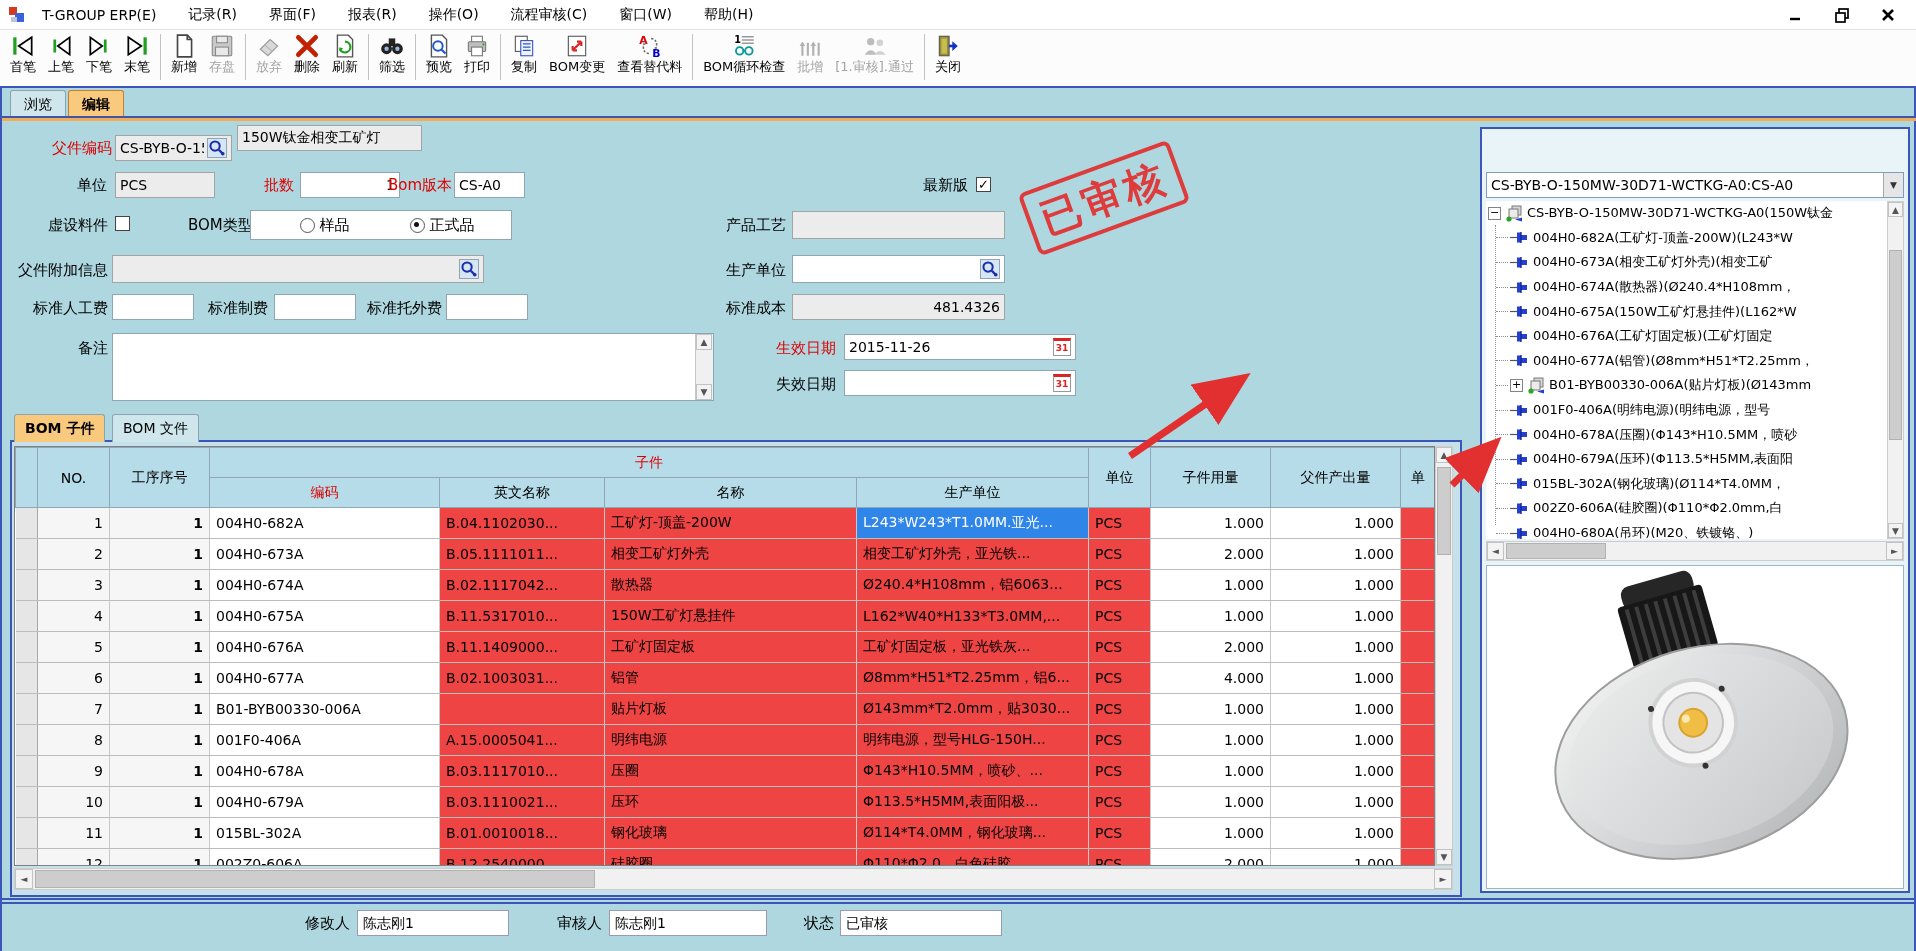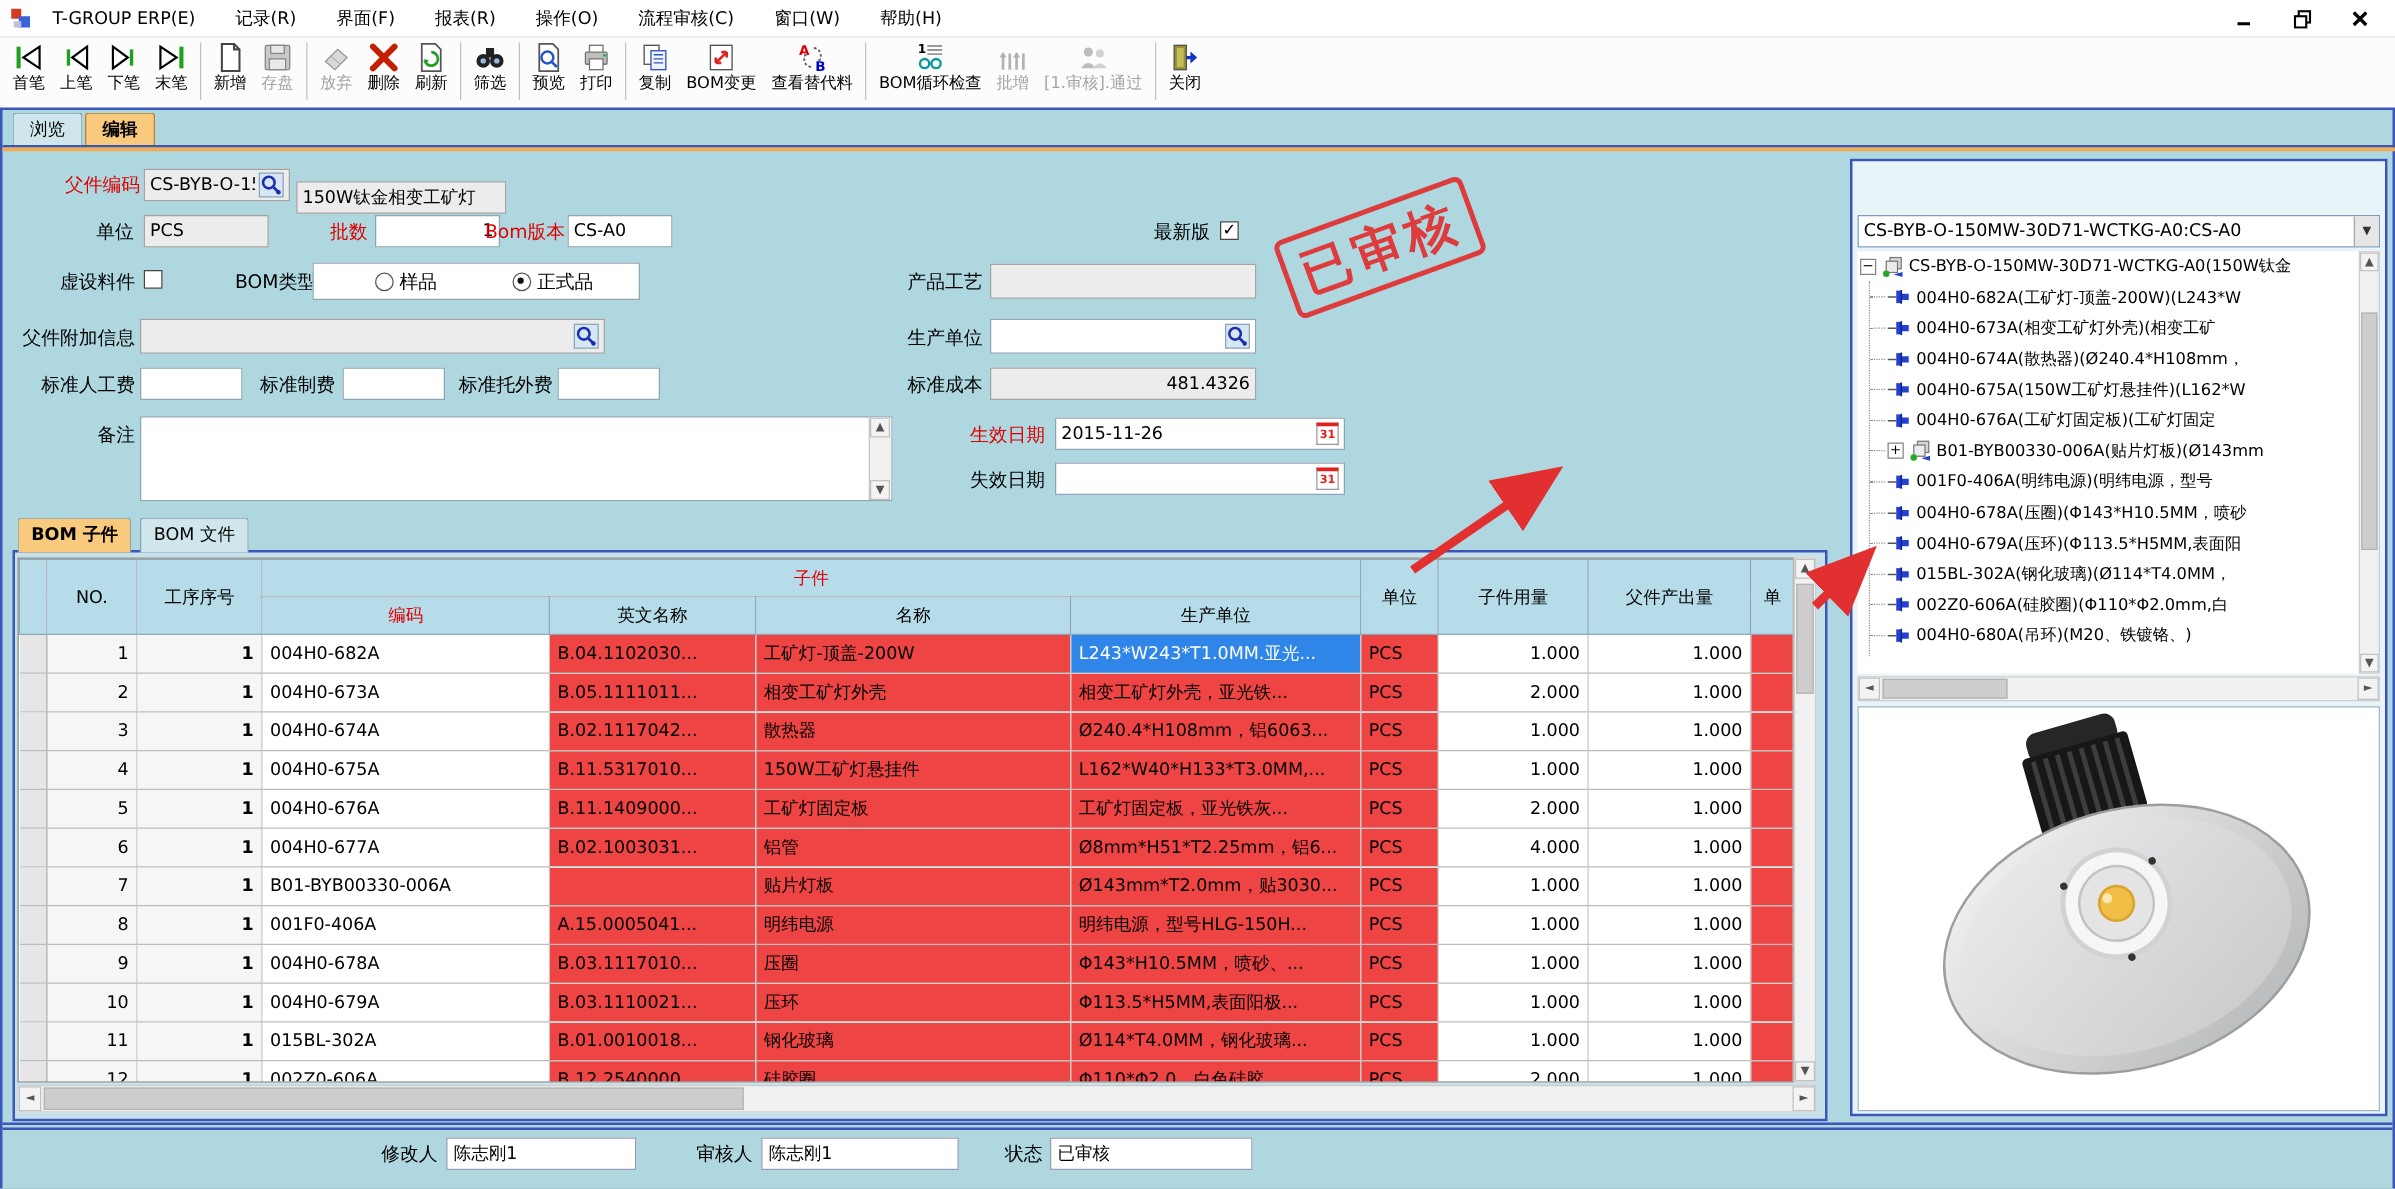--- a/index.html
+++ b/index.html
@@ -316,34 +316,34 @@
     <div class="field ro" style="left:113px;top:47px;width:117px;">
       <span class="fval">CS-BYB-O-150MW-3</span>
       <span class="lookup">
           <svg viewBox="0 0 14 14">
             <circle cx="5.5" cy="5.5" r="3.6" fill="none" stroke="#1b2fae" stroke-width="1.6"></circle>
             <line x1="8.4" y1="8.4" x2="12" y2="12" stroke="#1b2fae" stroke-width="1.8"></line>
             <circle cx="11.5" cy="11.5" r="1.4" fill="#1b2fae"></circle>
           </svg>
         </span>
     </div>
-    <div class="field ro" style="left:235px;top:57px;width:168px;">
+    <div class="field ro" style="left:235px;top:37px;width:185px;">
       <span class="fval">150W钛金相变工矿灯</span>
     </div>
 
     <div class="flabel" style="left:55px;top:84px;width:50px;">单位</div>
     <div class="field ro" style="left:113px;top:84px;width:100px;">
         <span class="fval">PCS</span>
       </div>
     <div class="flabel red" style="left:244px;top:84px;width:48px;">批数</div>
     <div class="field rnum" style="left:298px;top:84px;width:100px;">
         <span class="fval">1</span>
       </div>
     <div class="flabel red" style="left:386px;top:84px;width:62px;">Bom版本</div>
-    <div class="field" style="left:452px;top:84px;width:84px;">
+    <div class="field" style="left:452px;top:84px;width:71px;">
         <span class="fval">CS-A0</span>
       </div>
     <div class="flabel" style="left:910px;top:84px;width:56px;">最新版</div>
     <div class="cb" style="left:974px;top:89px;">✓</div>
 
     <div class="flabel" style="left:36px;top:124px;width:70px;">虚设料件</div>
     <div class="cb" style="left:113px;top:128px;"></div>
     <div class="flabel" style="left:186px;top:124px;width:56px;">BOM类型</div>
     <div class="radiobox" style="left:248px;top:122px;width:262px;height:30px;justify-content:center;">
       <span class="radio"></span>
@@ -686,20 +686,30 @@
           </div>
           <div class="tnode child">
             <span class="stub"></span>
             <span class="ticn"><svg viewBox="0 0 20 17">
                 <line x1="0" y1="8.5" x2="7" y2="8.5" stroke="#555" stroke-width="1.2"></line>
                 <rect x="7" y="3.5" width="4" height="10" fill="#2340d0"></rect>
                 <rect x="11" y="6" width="6" height="5" fill="#2340d0"></rect>
                 <line x1="11" y1="3" x2="11" y2="14" stroke="#16249a" stroke-width="1.4"></line>
               </svg></span>
             <span class="tlabel">004H0-676A(工矿灯固定板)(工矿灯固定</span>
+          </div>
+          <div class="tnode child">
+            <span class="stub"></span>
+            <span class="ticn"><svg viewBox="0 0 20 17">
+                <line x1="0" y1="8.5" x2="7" y2="8.5" stroke="#555" stroke-width="1.2"></line>
+                <rect x="7" y="3.5" width="4" height="10" fill="#2340d0"></rect>
+                <rect x="11" y="6" width="6" height="5" fill="#2340d0"></rect>
+                <line x1="11" y1="3" x2="11" y2="14" stroke="#16249a" stroke-width="1.4"></line>
+              </svg></span>
+            <span class="tlabel">004H0-677A(铝管)(Ø8mm*H51*T2.25mm，</span>
           </div>
           <div class="tnode child">
             <span class="stub"></span>
             <span class="toggle">+</span>
             <span class="ticn"><svg viewBox="0 0 20 17">
                 <rect x="8" y="1" width="9" height="9" fill="#d6d6d6" stroke="#787878"></rect>
                 <rect x="5" y="4" width="9" height="9" fill="#ebebeb" stroke="#787878"></rect>
                 <circle cx="5" cy="14" r="2.6" fill="#27a527"></circle>
                 <path d="M18 12.5 l-7 2 7 2 z" fill="#2340d0"></path>
               </svg></span>

